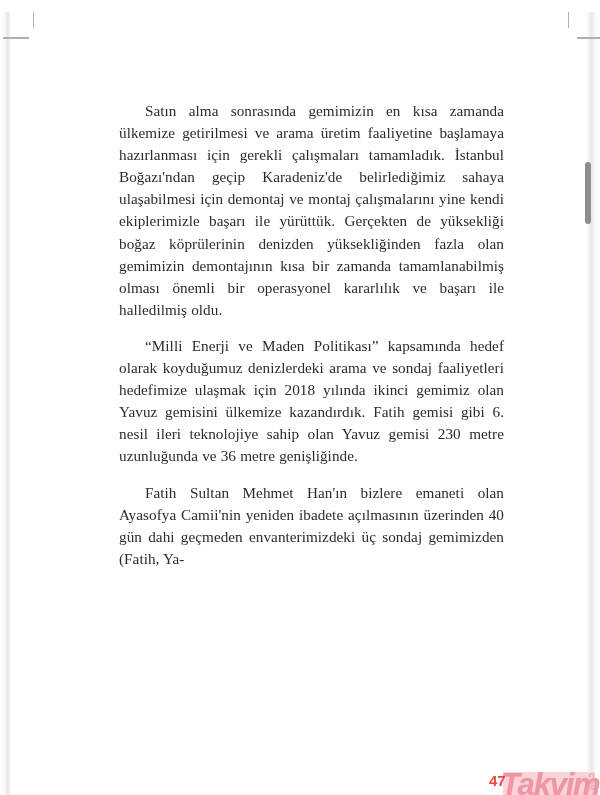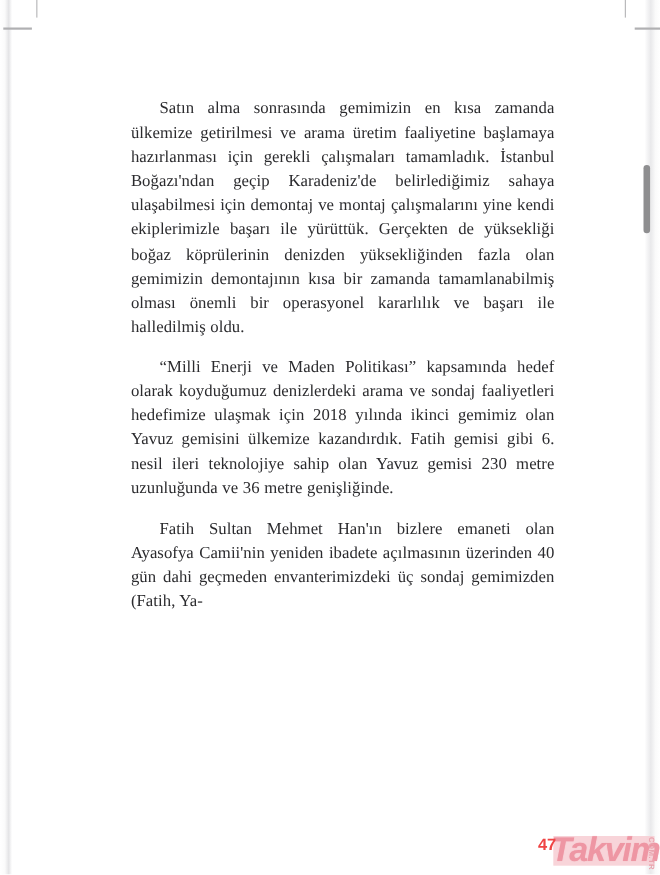--- a/index.html
+++ b/index.html
@@ -12,21 +12,21 @@
     background: #ffffff;
     font-family: "Liberation Serif", "DejaVu Serif", serif;
     overflow: hidden;
     position: relative;
   }
 
   
   #page-scan {
     position: absolute;
     left: 0;
-    top: 0;
+    top: 12px;
     width: 600px;
     height: 765px;
     background: #ffffff;
   }
 
   
   .page-edge-left {
     position: absolute;
     left: 0px;
     top: 0px;

